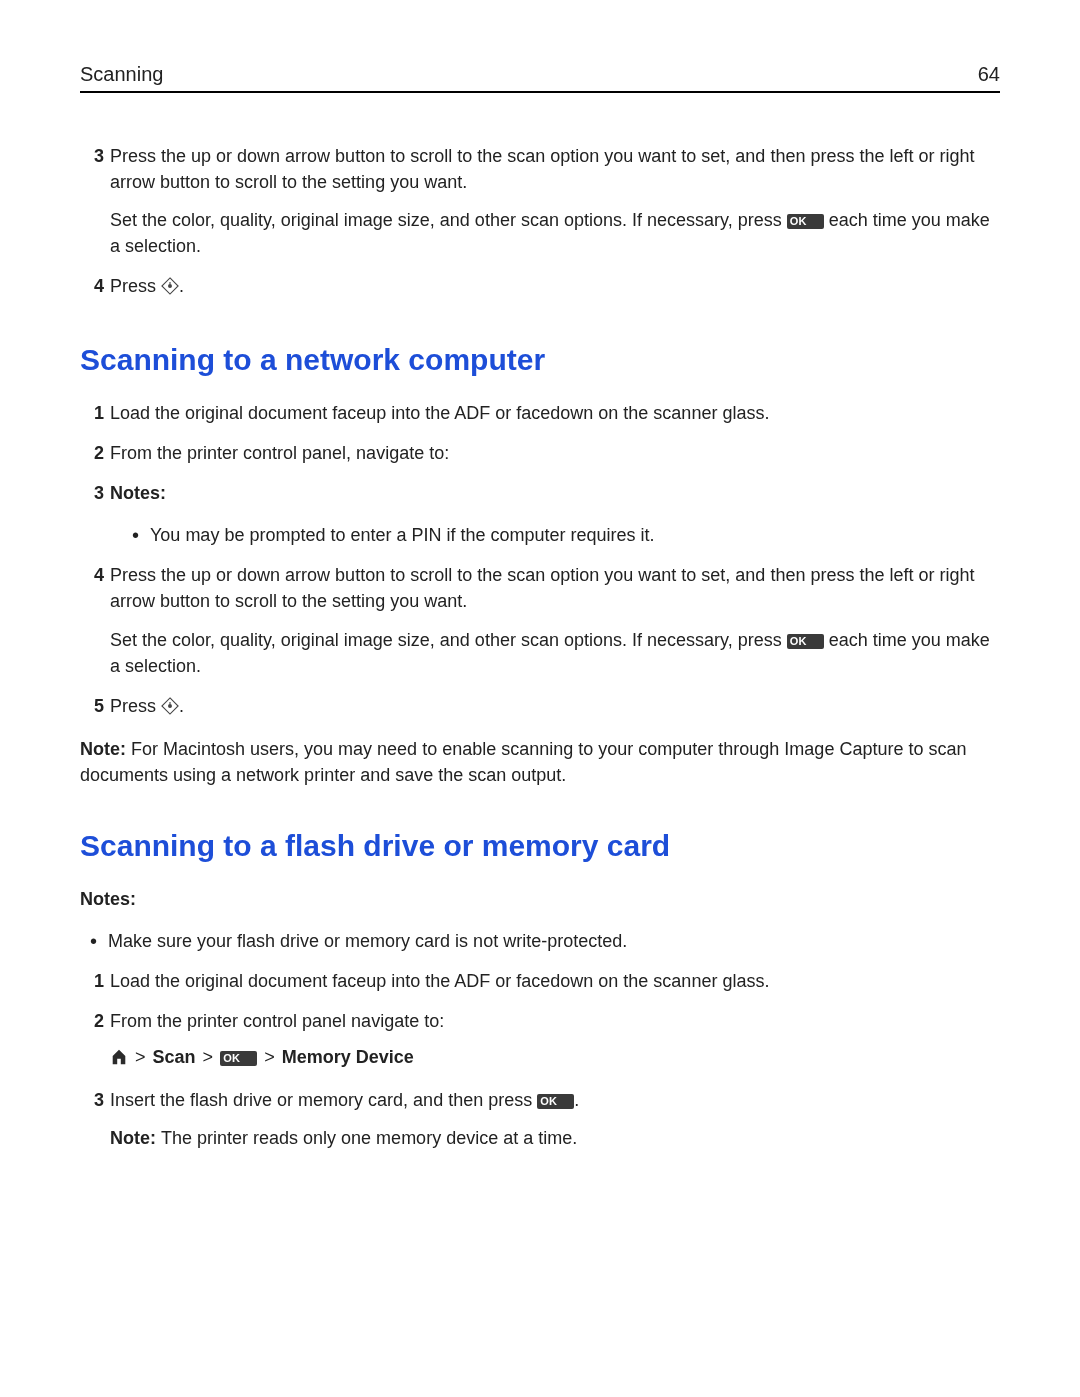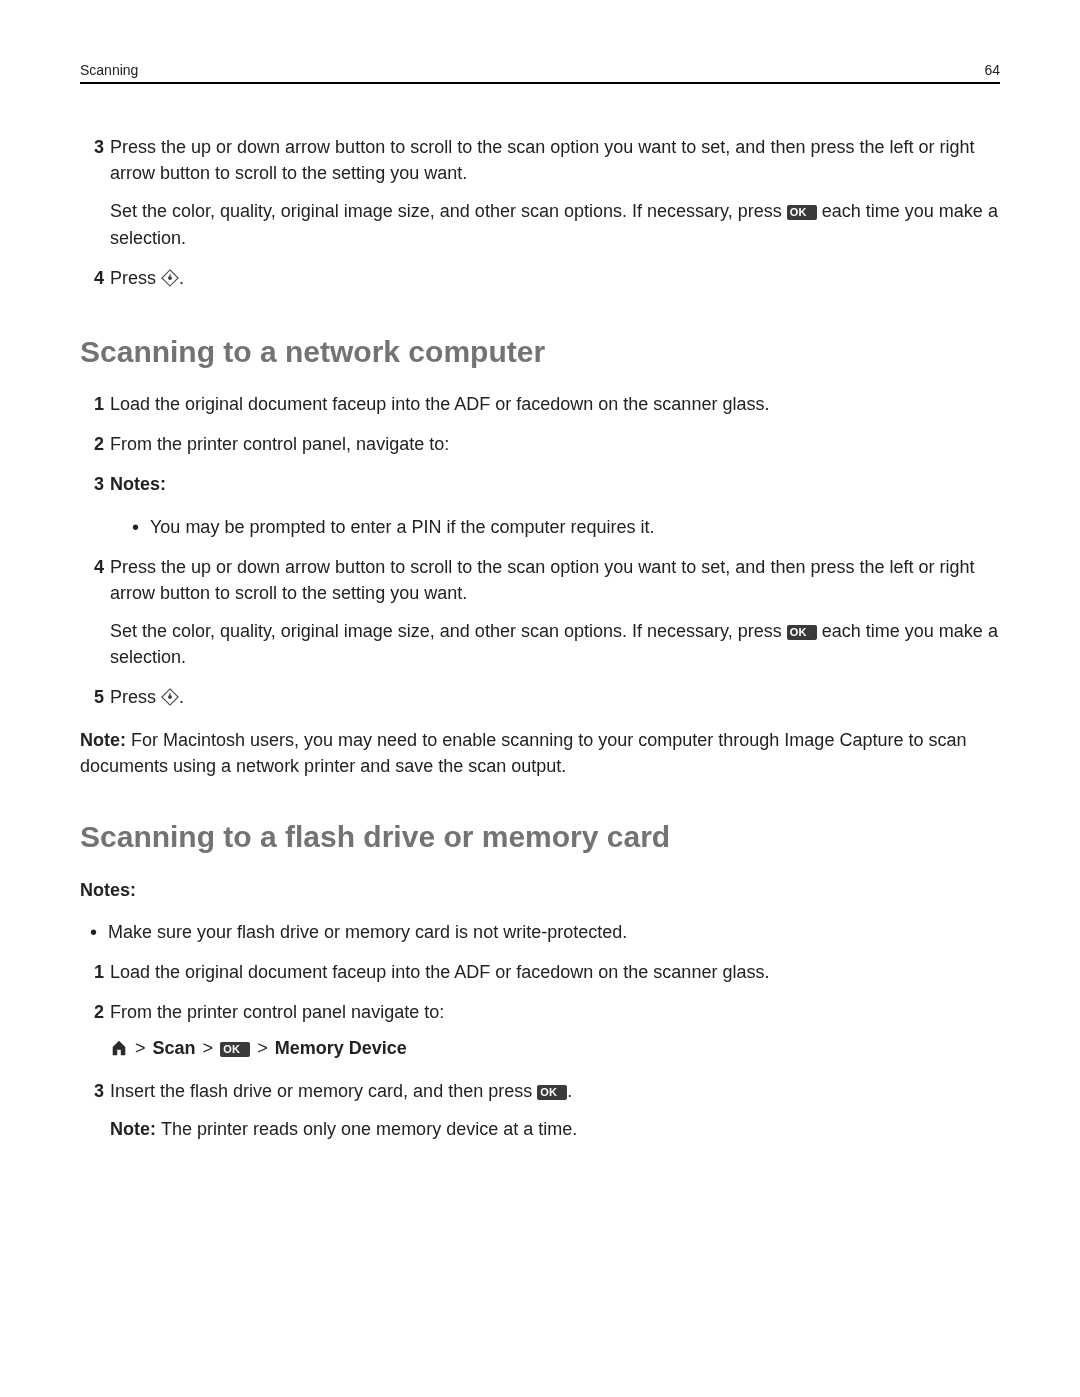--- a/index.html
+++ b/index.html
@@ -13,26 +13,26 @@
     width: 1080px;
     box-sizing: border-box;
   }
   .page-header {
     display: flex;
     justify-content: space-between;
     border-bottom: 2px solid #000;
     padding-bottom: 2px;
     margin-bottom: 50px;
   }
-  .page-header span { font-size: 14px; }
+  .page-header span { font-size: 20px; }
   h2 {
     font-size: 30px;
     font-weight: 700;
     margin: 36px 0 18px 0;
-    color: #737373;
+    color: #1d4ed8;
   }
   ol.steps {
     list-style: none;
     padding: 0;
     margin: 0;
   }
   ol.steps > li {
     position: relative;
     padding-left: 30px;
     margin: 0 0 14px 0;
@@ -78,21 +78,21 @@
   p.body-note .lead { font-weight: 700; }
 
   
   .ico { display:inline-block; vertical-align:-3px; }
   .ok-badge {
     display:inline-block;
     background:#3a3a3a;
     color:#fff;
     font-size:11px;
     font-weight:700;
-    padding:2px 10px 2px 3px;
+    padding:2px 17px 2px 3px;
     border-radius:2px;
     line-height:1;
     vertical-align:1px;
     letter-spacing:0.3px;
   }
   svg { display:inline-block; }
 </style>
 </head>
 <body>
 

